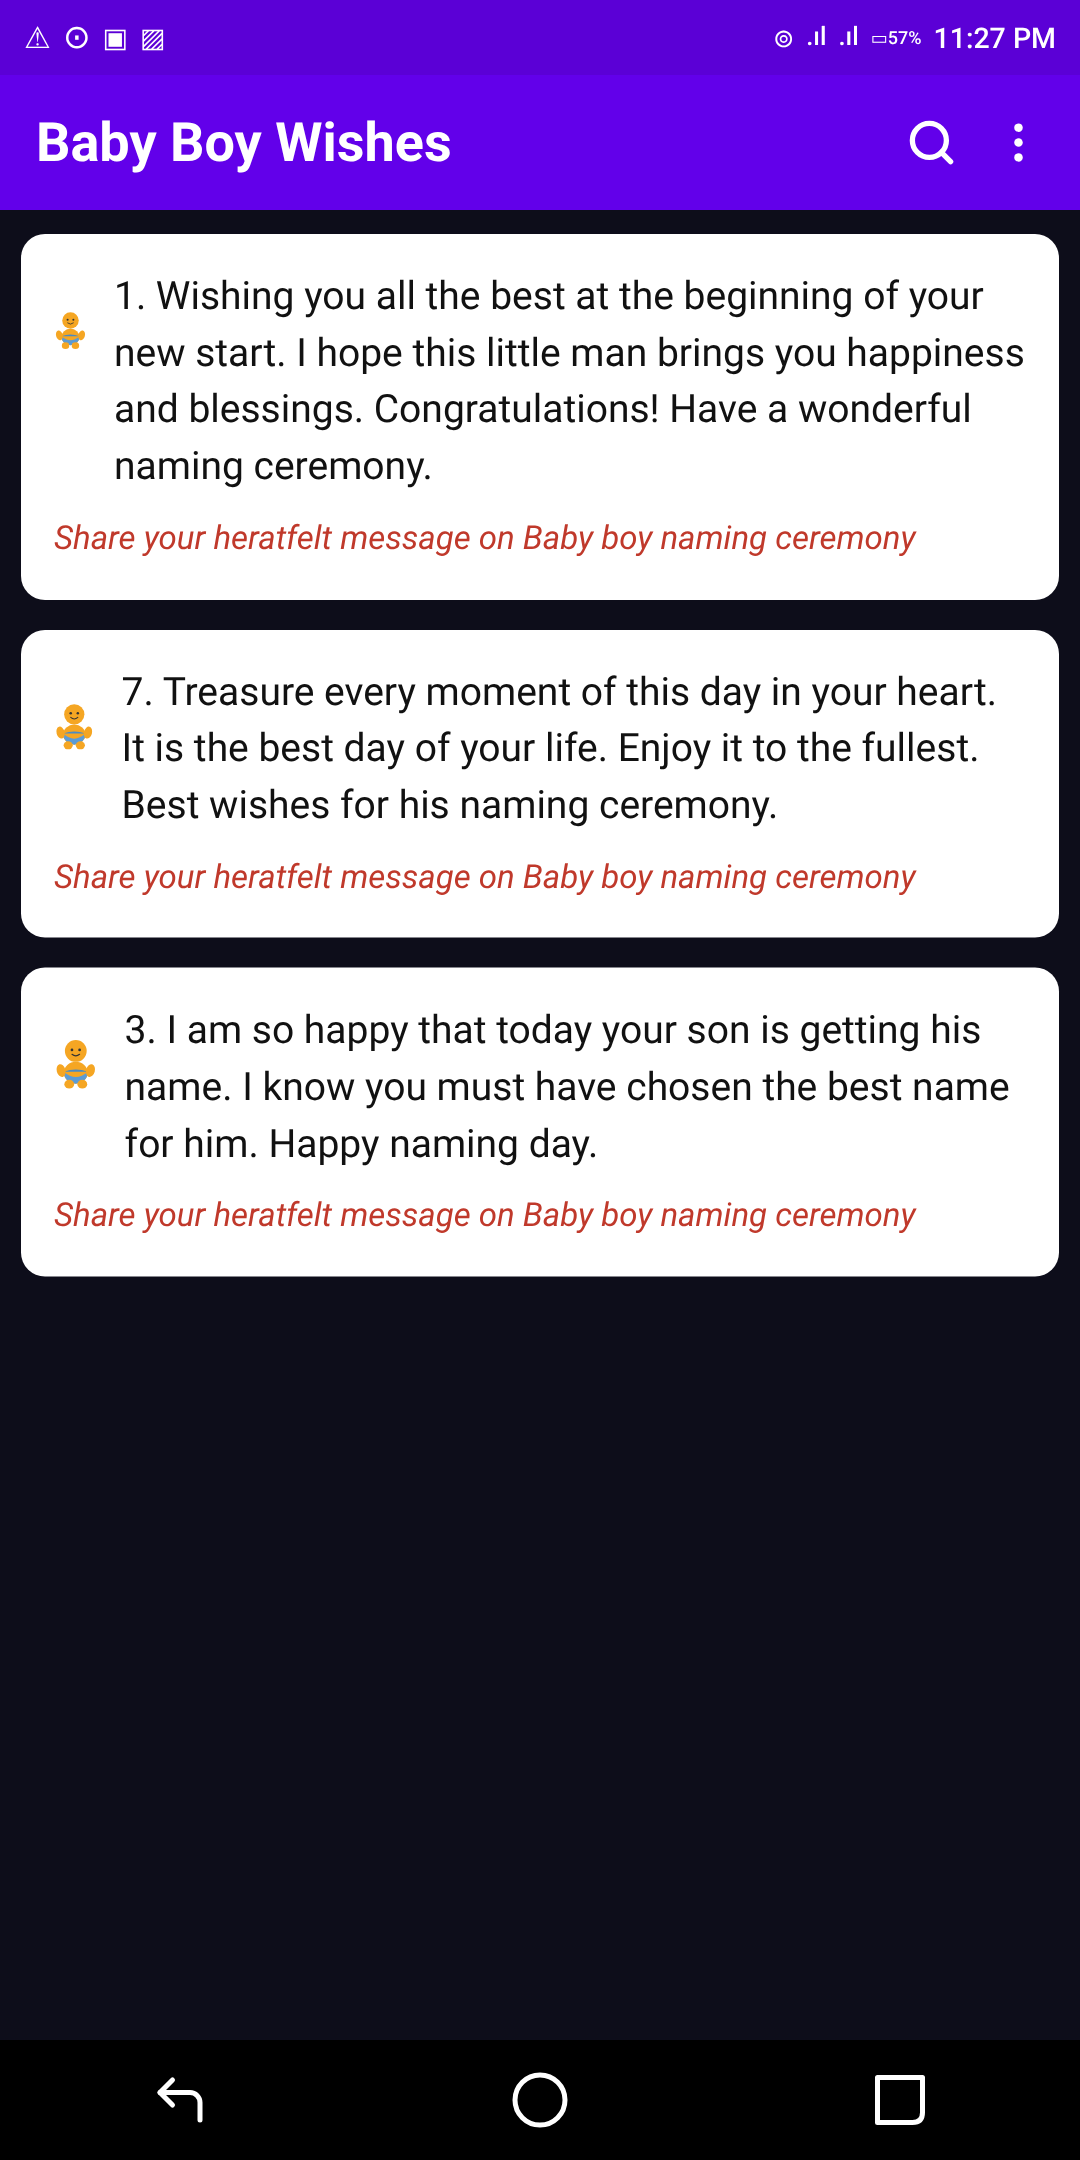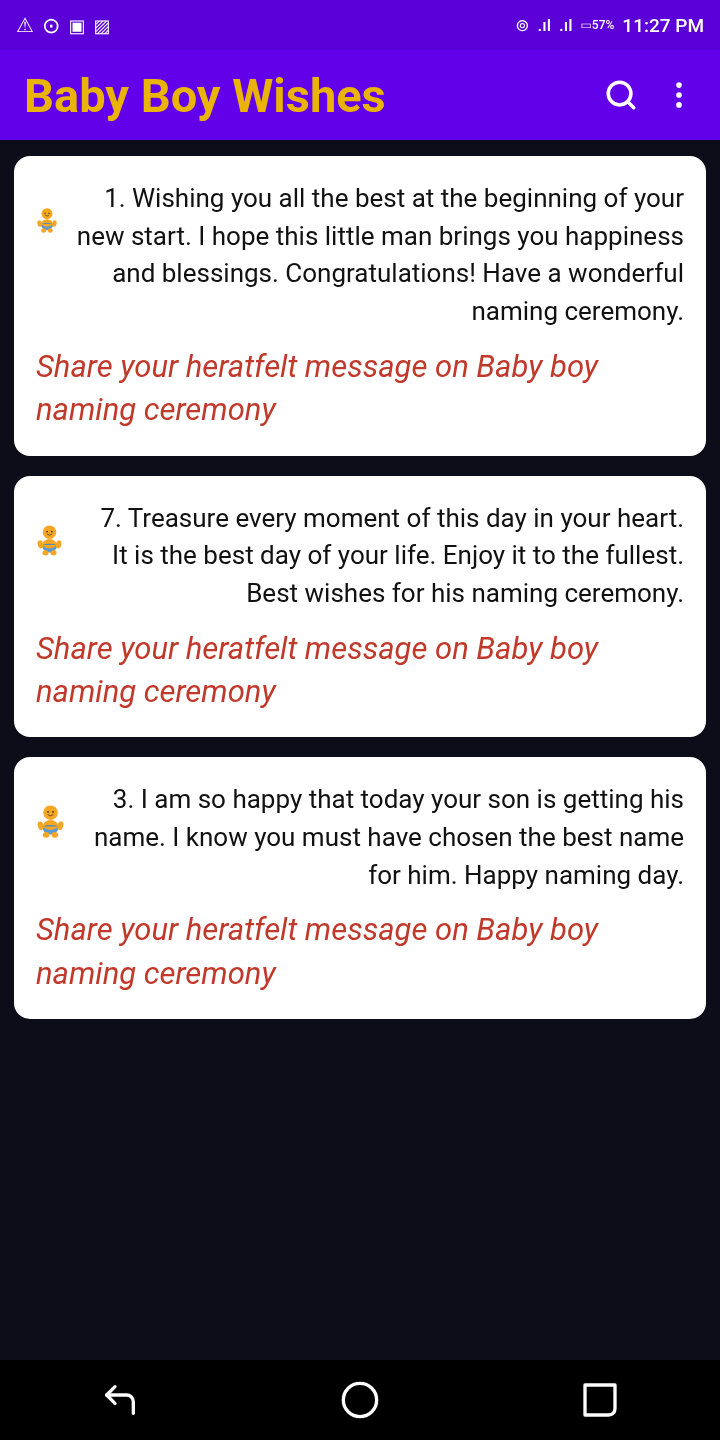--- a/index.html
+++ b/index.html
@@ -41,22 +41,22 @@
     
     .app-bar {
       background-color: #6200ea;
       height: 90px;
       display: flex;
       align-items: center;
       justify-content: space-between;
       padding: 0 24px;
     }
     .app-title {
-      color: #eab308;
-      font-size: 47px;
+      color: #ffffff;
+      font-size: 36px;
       font-weight: bold;
     }
     .app-bar-icons {
       display: flex;
       gap: 24px;
       align-items: center;
     }
     .icon-btn {
       color: white;
       font-size: 32px;
@@ -85,30 +85,29 @@
       padding: 24px 22px;
       display: flex;
       flex-direction: column;
     }
     .card-top {
       display: flex;
       flex-direction: row;
       align-items: flex-start;
       gap: 18px;
       margin-bottom: 14px;
-      text-align: right;
     }
     .wish-text {
       font-size: 26px;
       line-height: 1.45;
       color: #111111;
       font-weight: 400;
     }
     .share-link {
-      font-size: 31px;
+      font-size: 22px;
       color: #c0392b;
       font-style: italic;
       line-height: 1.4;
       cursor: pointer;
     }
 
     
     .bottom-nav {
       background-color: #000000;
       height: 80px;

